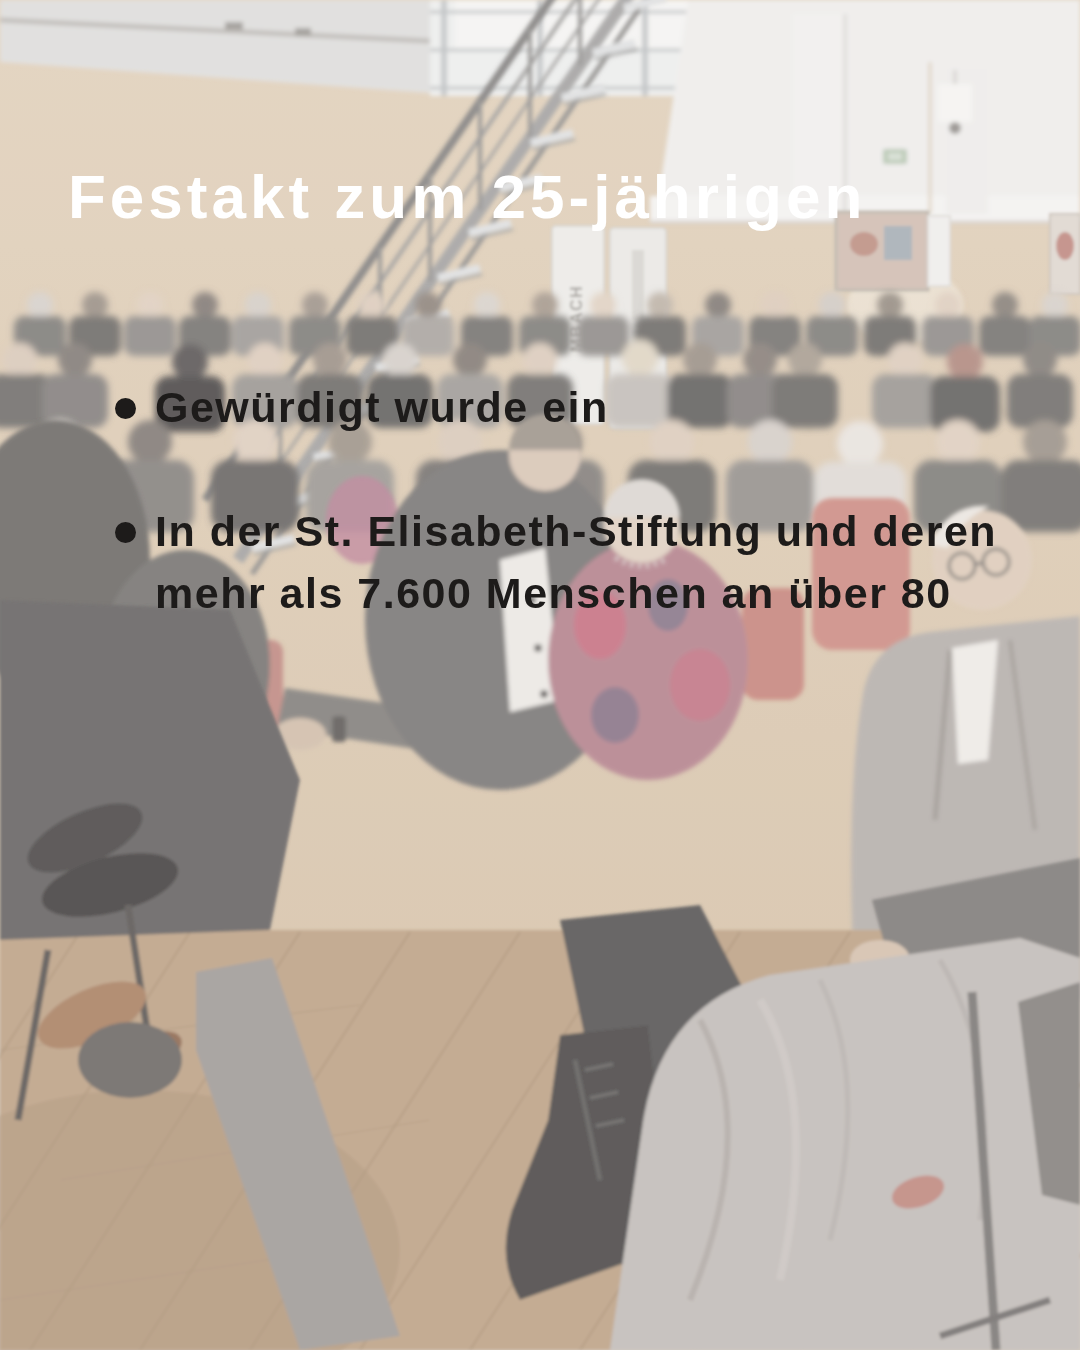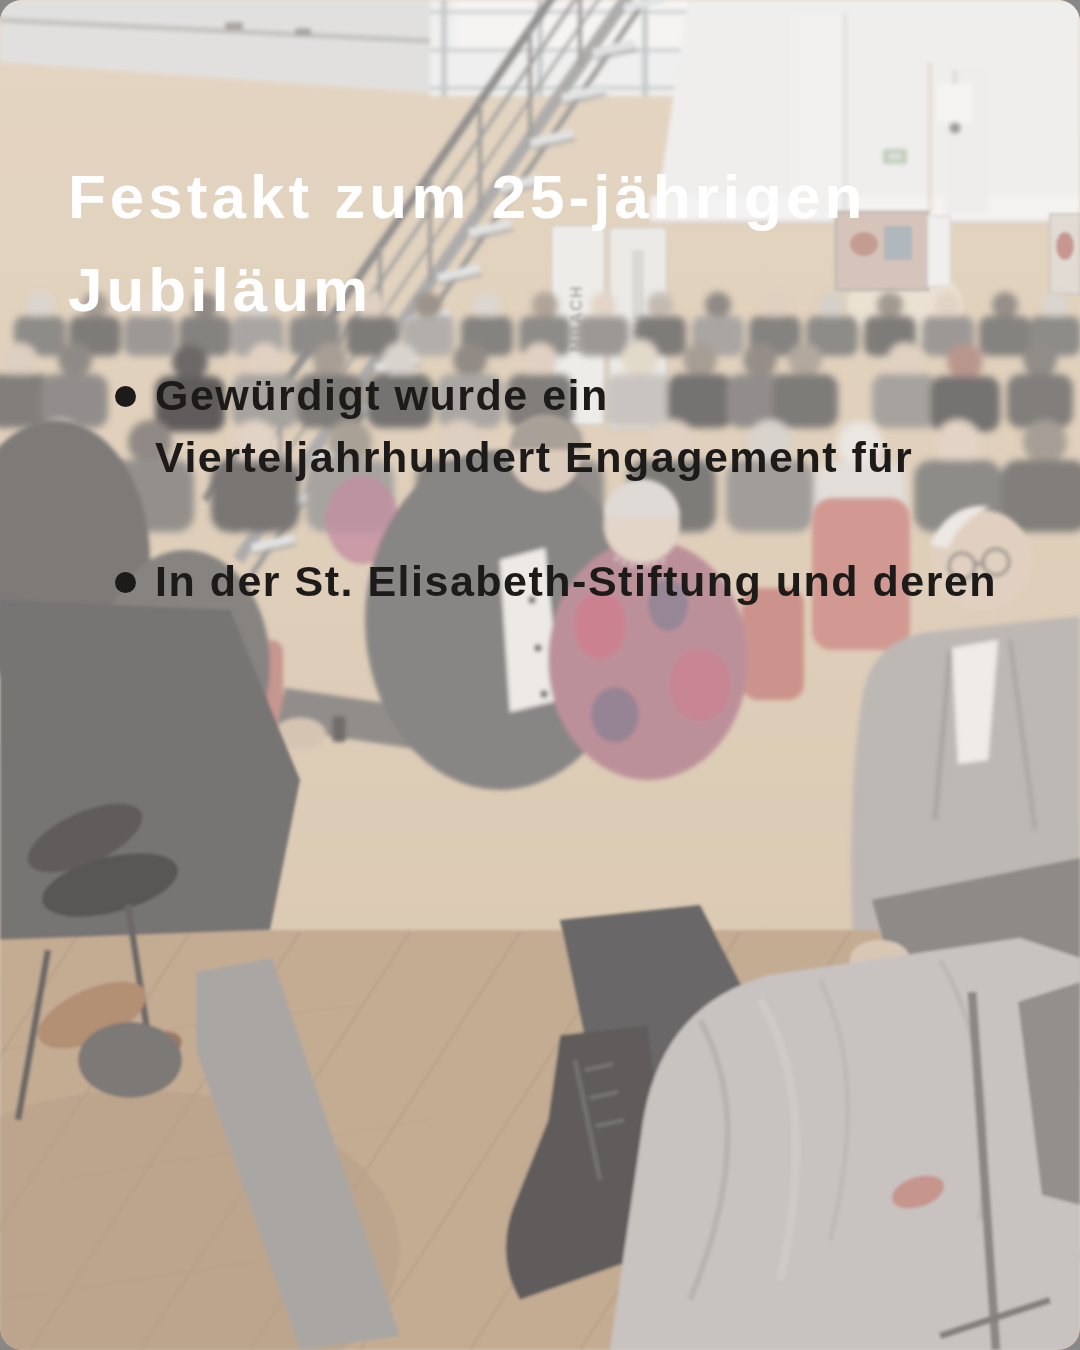--- a/index.html
+++ b/index.html
@@ -2,29 +2,28 @@
 <html style="--title-color: #ffffff; --body-color: #1d1b1a; --wall-tan: #d5c2ab; --floor-brown: #b29372; --chair-red: #c47a70;"><head>
 <meta charset="utf-8">
 <style>
   html,body{margin:0;padding:0;background:#888;}
   .canvas{
     position:relative;
     width:1080px;height:1350px;
     overflow:hidden;
     background:#c2410c;
     font-family:"Liberation Sans","DejaVu Sans",sans-serif;
-    border-radius:22px;
   }
   .bg-photo{position:absolute;inset:0;width:1080px;height:1350px;display:block;}
   .post-title{
     position:absolute;left:68px;top:108px;width:940px;
     font-size:62px;font-weight:700;line-height:93px;letter-spacing:4px;
     color:var(--title-color,#ffffff);
   }
-  .bullets{position:absolute;left:115px;top:364px;width:910px;}
+  .bullets{position:absolute;left:115px;top:376px;width:910px;}
   .bullet-item{position:relative;padding-left:40px;margin:0 0 62px 0;}
   .bullet-item:last-child{margin-bottom:0;}
   .dot{
     position:absolute;left:0;top:22px;width:21px;height:21px;border-radius:50%;
     background:var(--body-color,#1d1b1a);
   }
   .bullet-text{
     font-size:43px;font-weight:700;line-height:62px;letter-spacing:1.5px;
     color:var(--body-color,#1d1b1a);
   }
@@ -275,32 +274,31 @@
       <path d="M972 992 L996 1350" stroke="#66625f" stroke-width="9"></path>
       <path d="M940 1336 L1050 1300" stroke="#5d5956" stroke-width="7"></path>
       <polygon points="1018,1002 1080,982 1080,1205 1042,1195" fill="#716c68"></polygon>
     </g>
 
     <rect x="0" y="0" width="1080" height="1350" fill="#ffffff" fill-opacity="0.24"></rect>
   </svg>
 
   <h1 class="post-title">
       <div class="line">Festakt zum 25-jährigen</div>
-      <div class="line">Jubiläum</div>
     </h1>
 
   <div class="bullets">
     <div class="bullet-item">
       <span class="dot"></span>
       <div class="bullet-text">
           <div class="line">Gewürdigt wurde ein</div>
-          <div class="line">Vierteljahrhundert Engagement für</div>
         </div>
     </div>
     <div class="bullet-item">
       <span class="dot"></span>
       <div class="bullet-text">
           <div class="line">In der St. Elisabeth-Stiftung und deren</div>
+          <div class="line">mehr als 7.600 Menschen an über 80</div>
         </div>
     </div>
   </div>
 
 </div>
 
 </body></html>

